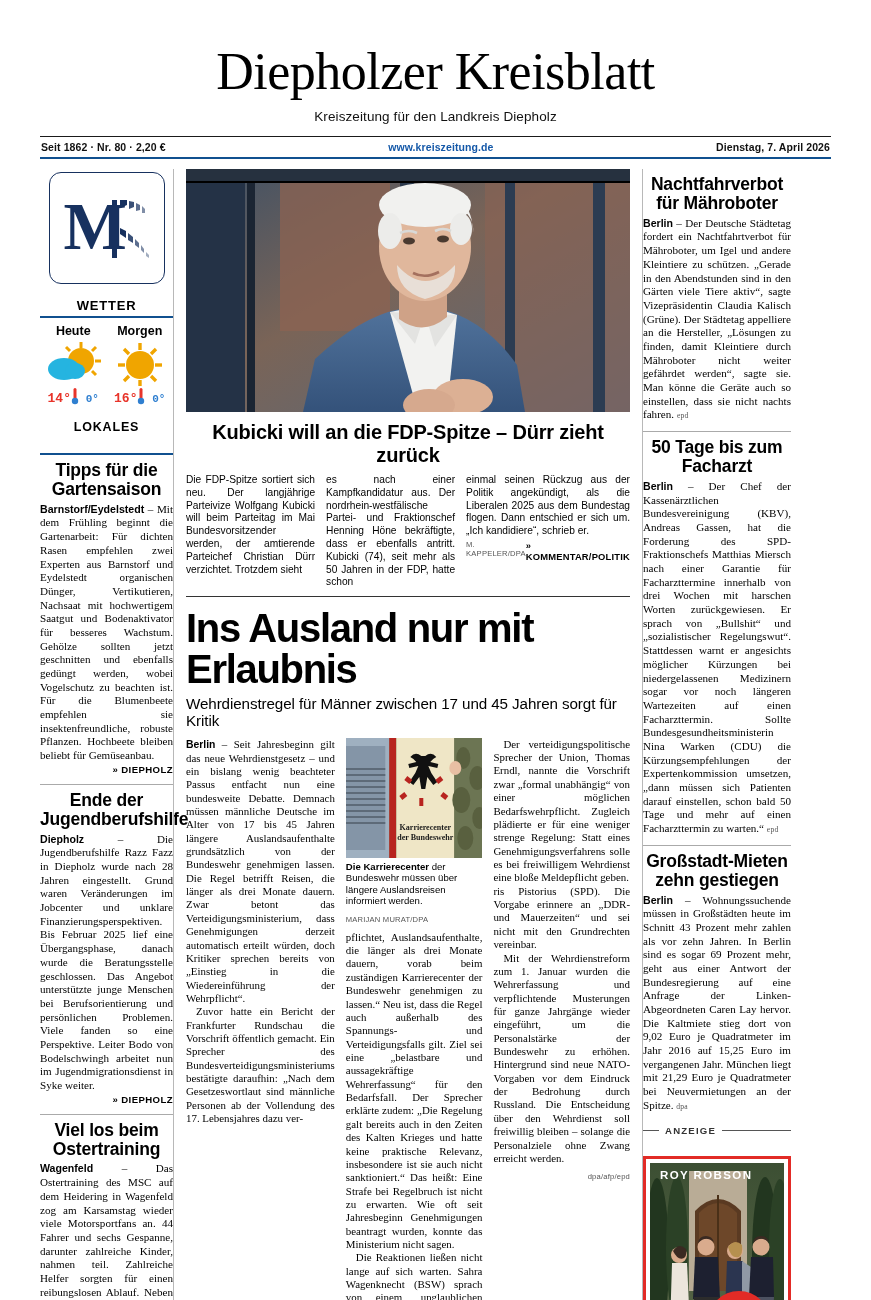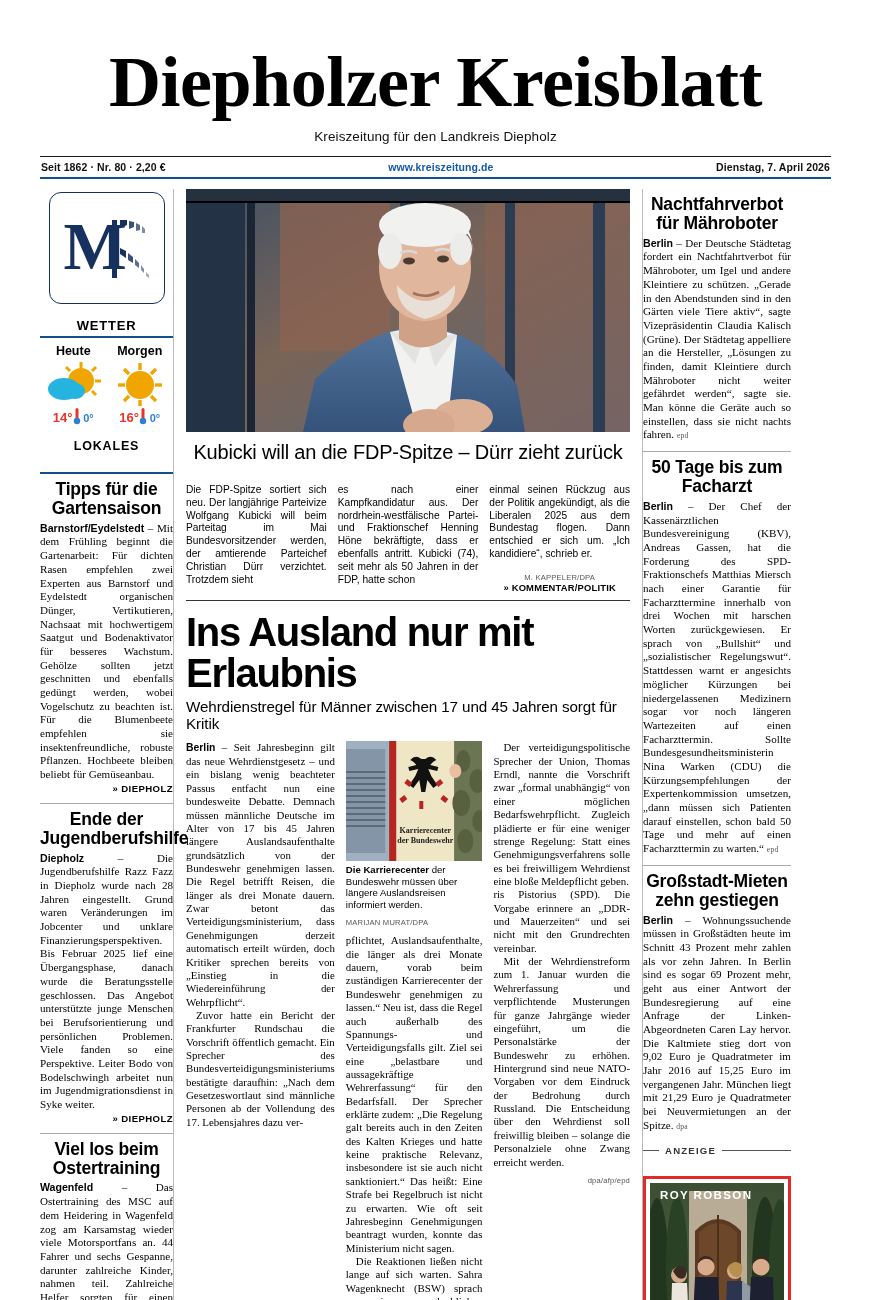--- a/index.html
+++ b/index.html
@@ -10,22 +10,22 @@
     font-family: "Liberation Sans", sans-serif;
     color: #000;
     overflow: hidden;
   }
   .page { position: relative; width: 871px; height: 1300px; padding: 0 40px; }
 
   
   .masthead { padding-top: 46px; text-align: center; }
   .masthead-title {
     font-family: "Liberation Serif", serif;
-    font-weight: 700;
-    font-size: 72px;
+    font-weight: 400;
+    font-size: 52px;
     line-height: 1.0;
     letter-spacing: -0.5px;
     color: #000;
   }
   .masthead-sub {
     font-size: 13.5px;
     margin-top: 11px;
     color: #111;
     letter-spacing: 0.1px;
   }
@@ -71,21 +71,21 @@
   
   .sec-head {
     text-align:center; font-weight:700; font-size: 13px;
     letter-spacing: 0.8px; margin-top: 14px; padding-bottom: 3px;
   }
   .sec-rule { border-top: 2.2px solid #10508f; }
   .weather-row { display:flex; margin-top: 6px; }
   .w-cell { flex:1; text-align:center; }
   .w-day { font-weight: 700; font-size: 12.5px; }
   .w-ico { height: 46px; position: relative; margin-top: 3px; }
-  .w-temps { font-size: 13px; font-weight: 700; }
+  .w-temps { font-size: 13px; font-weight: 700; font-family: Liberation Mono, monospace; }
   .w-hi { color: #e8342a; }
   .w-lo { color: #2f7fd0; font-size: 11px; }
   .thermo { display:inline-block; vertical-align: -3px; width:7px; height:16px; position:relative; }
 
   
   .side-kicker {
     text-align:center; font-weight:700; font-size: 12.5px;
     letter-spacing: 0.8px; margin-top: 14px; padding-bottom: 19px;
   }
   .side-title {
@@ -98,21 +98,21 @@
     text-align: justify; text-justify: inter-word;
     hyphens: auto;
   }
   .body-serif b, .lead { font-family:"Liberation Sans", sans-serif; font-weight:700; font-size:10.6px; }
   .tagline { text-align: right; font-weight: 700; font-size: 9.6px; letter-spacing: 0.4px; margin-top: 1px; }
   .hairline { border-top: 1px solid #aaa; margin: 9px 0 0 0; }
 
   
   .lead-photo { width: 100%; height: 243px; position: relative; overflow:hidden; background:#2b3c52; }
   .lead-title {
-    text-align:center; font-weight:400; font-size: 20px; margin: 9px 0 20px 0;
+    text-align:center; font-weight:700; font-size: 20px; margin: 9px 0 7px 0;
     letter-spacing: -0.2px;
   }
   .cols3 { display:flex; gap: 11px; }
   .cols3 > div { flex:1; }
   .body-sans {
     font-size: 10.2px; line-height: 1.255; text-align: justify; hyphens:auto;
   }
   .credit { font-size: 7.6px; color:#555; letter-spacing:0.2px; }
   .ref { font-weight:700; font-size: 9.4px; letter-spacing: 0.2px; }
 
@@ -327,21 +327,21 @@
         </svg>
       </div>
 
       <div class="lead-title">Kubicki will an die FDP-Spitze – Dürr zieht zurück</div>
 
       <div class="cols3">
         <div class="body-sans">Die FDP-Spitze sortiert sich neu. Der langjährige Parteivize Wolfgang Kubicki will beim Parteitag im Mai Bundesvorsitzender werden, der amtierende Parteichef Christian Dürr verzichtet. Trotzdem sieht</div>
         <div class="body-sans">es nach einer Kampfkandidatur aus. Der nordrhein-westfälische Partei- und Fraktionschef Henning Höne bekräftigte, dass er ebenfalls antritt. Kubicki (74), seit mehr als 50 Jahren in der FDP, hatte schon</div>
         <div>
           <div class="body-sans">einmal seinen Rückzug aus der Politik angekündigt, als die Liberalen 2025 aus dem Bundestag flogen. Dann entschied er sich um. „Ich kandidiere“, schrieb er.</div>
-          <div style="display:flex;justify-content:space-between;align-items:center;margin-top:12px;flex-direction:column;">
+          <div style="display:flex;justify-content:space-between;align-items:flex-start;margin-top:2px;">
             <span class="credit">M. KAPPELER/DPA</span>
             <span class="ref">» KOMMENTAR/POLITIK</span>
           </div>
         </div>
       </div>
 
       <div class="thickrule"></div>
 
       <div class="main-head">Ins Ausland nur mit Erlaubnis</div>
       <div class="main-sub">Wehrdienstregel für Männer zwischen 17 und 45 Jahren sorgt für Kritik</div>

